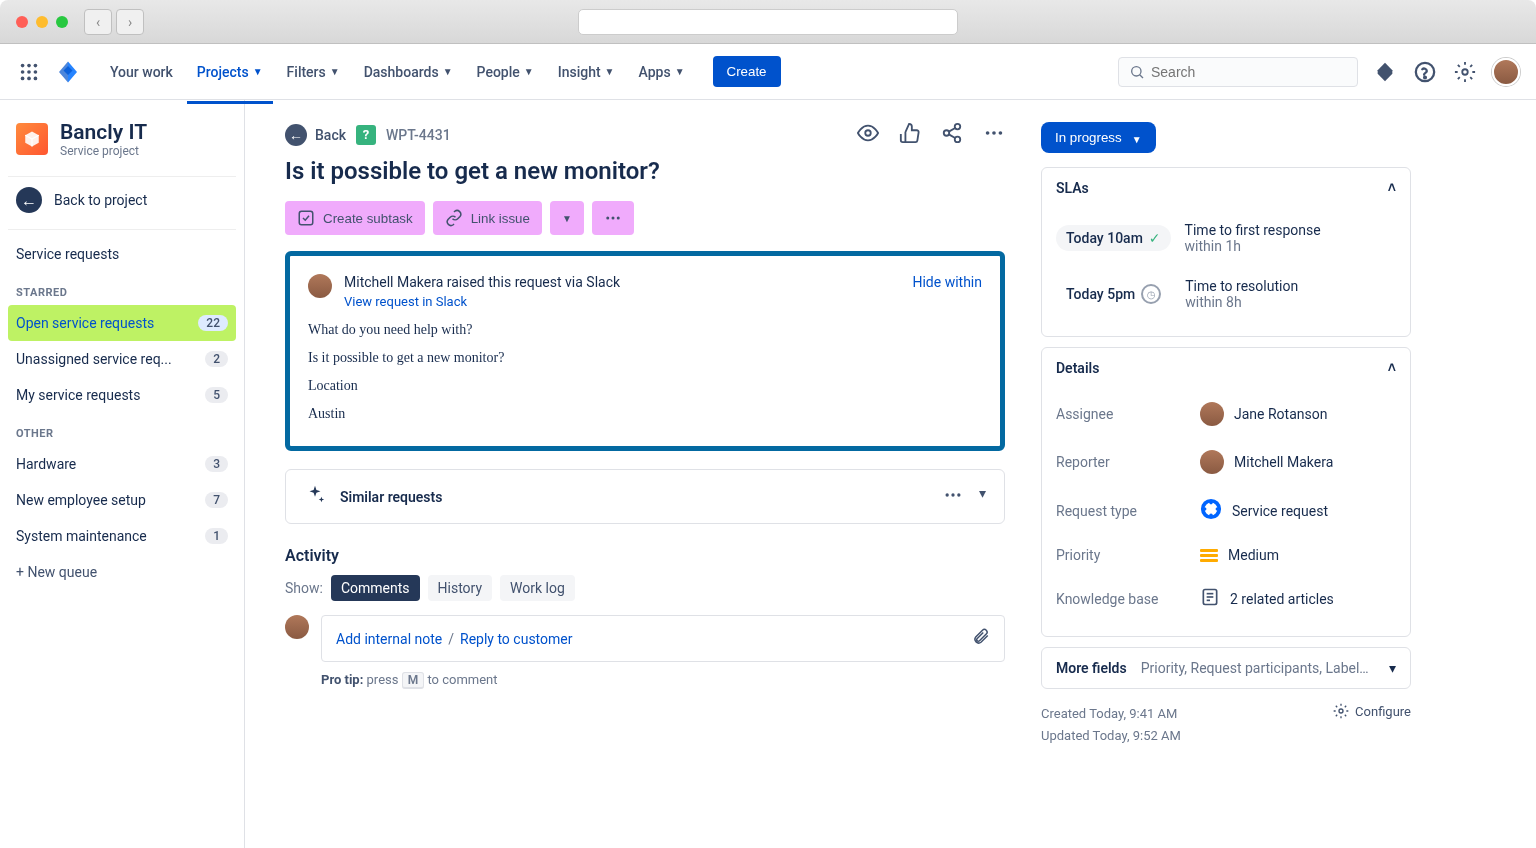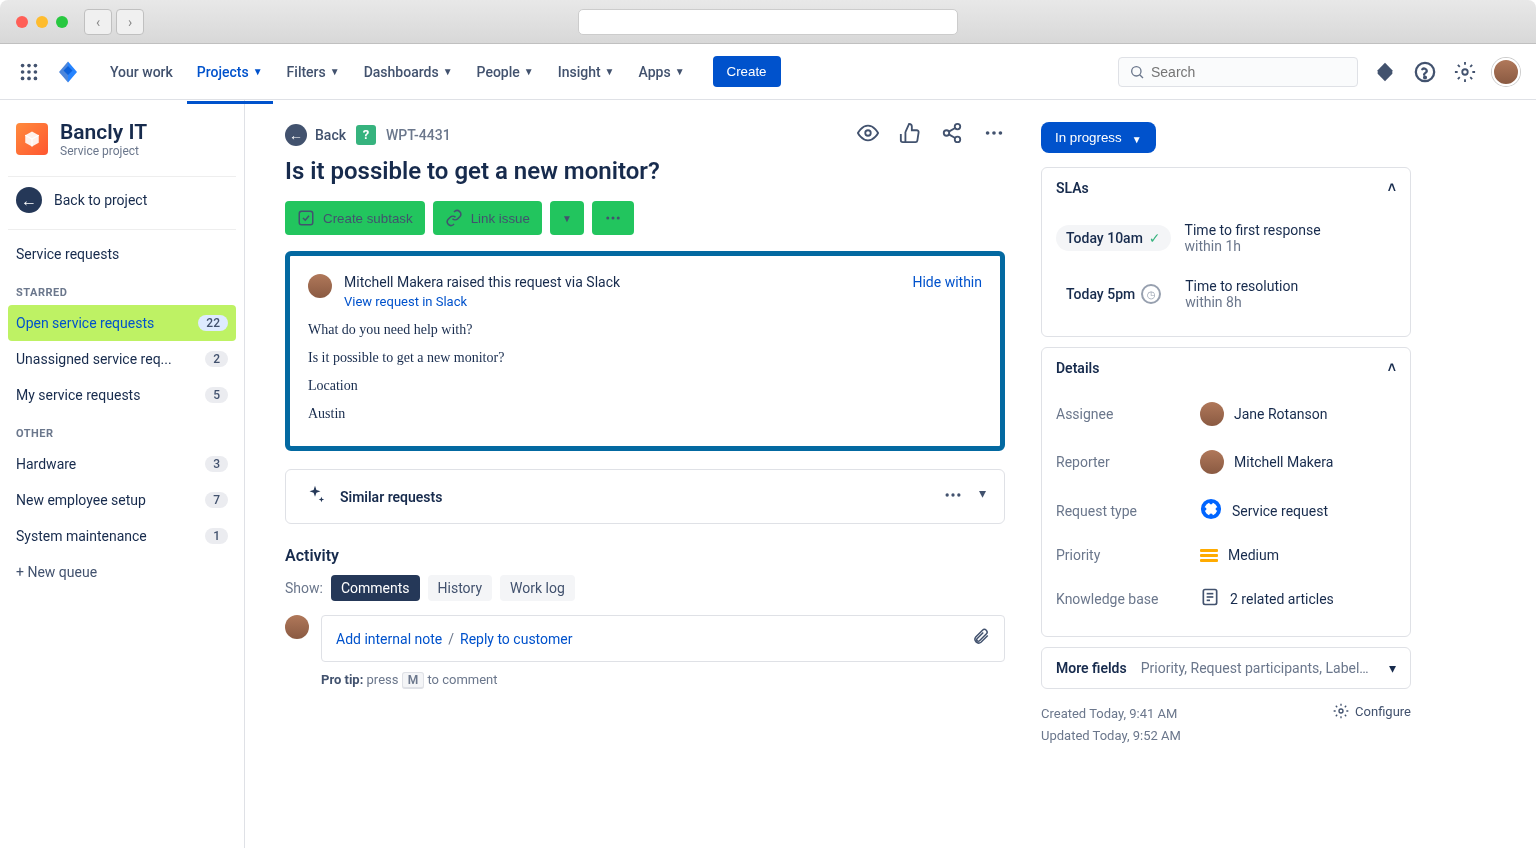--- a/index.html
+++ b/index.html
@@ -51,21 +51,21 @@
 .breadcrumb-row { display: flex; align-items: center; gap: 10px; margin-bottom: 10px; }
 .back-link { display: flex; align-items: center; gap: 8px; color: #42526E; font-weight: 500; cursor: pointer; }
 .back-arrow-circle { width: 22px; height: 22px; border-radius: 50%; background: #42526E; color: #fff; display: flex; align-items: center; justify-content: center; font-size: 14px; }
 .issue-type-icon { width: 20px; height: 20px; border-radius: 3px; background: #36B37E; display: flex; align-items: center; justify-content: center; color: #fff; font-size: 13px; font-weight: 700; }
 .issue-key { color: #6B778C; font-weight: 500; }
 .header-actions { margin-left: auto; display: flex; gap: 20px; }
 .hdr-icon { color: #42526E; cursor: pointer; }
 
 .issue-title { font-size: 24px; font-weight: 600; margin: 8px 0 16px; }
 .toolbar { display: flex; gap: 8px; margin-bottom: 16px; }
-.tbtn { background: #22c55e; border: none; border-radius: 4px; padding: 8px 12px; display: flex; align-items: center; gap: 8px; cursor: pointer; color: #42526E; font-weight: 500; }
+.tbtn { background: #f0abfc; border: none; border-radius: 4px; padding: 8px 12px; display: flex; align-items: center; gap: 8px; cursor: pointer; color: #42526E; font-weight: 500; }
 .tbtn svg { flex-shrink: 0; }
 
 .request-card { border: 5px solid #0369a1; border-radius: 6px; padding: 18px; margin-bottom: 18px; }
 .request-head { display: flex; align-items: flex-start; gap: 12px; }
 .small-avatar { width: 24px; height: 24px; border-radius: 50%; background: linear-gradient(#b0785a, #8a5a42); flex-shrink: 0; }
 .req-text { flex: 1; }
 .hide-details { color: #0052CC; cursor: pointer; }
 .view-slack { color: #0052CC; font-size: 13px; display: block; margin-top: 4px; }
 .req-body { margin-top: 7px; line-height: 2; font-family: Liberation Serif, serif; }
 

